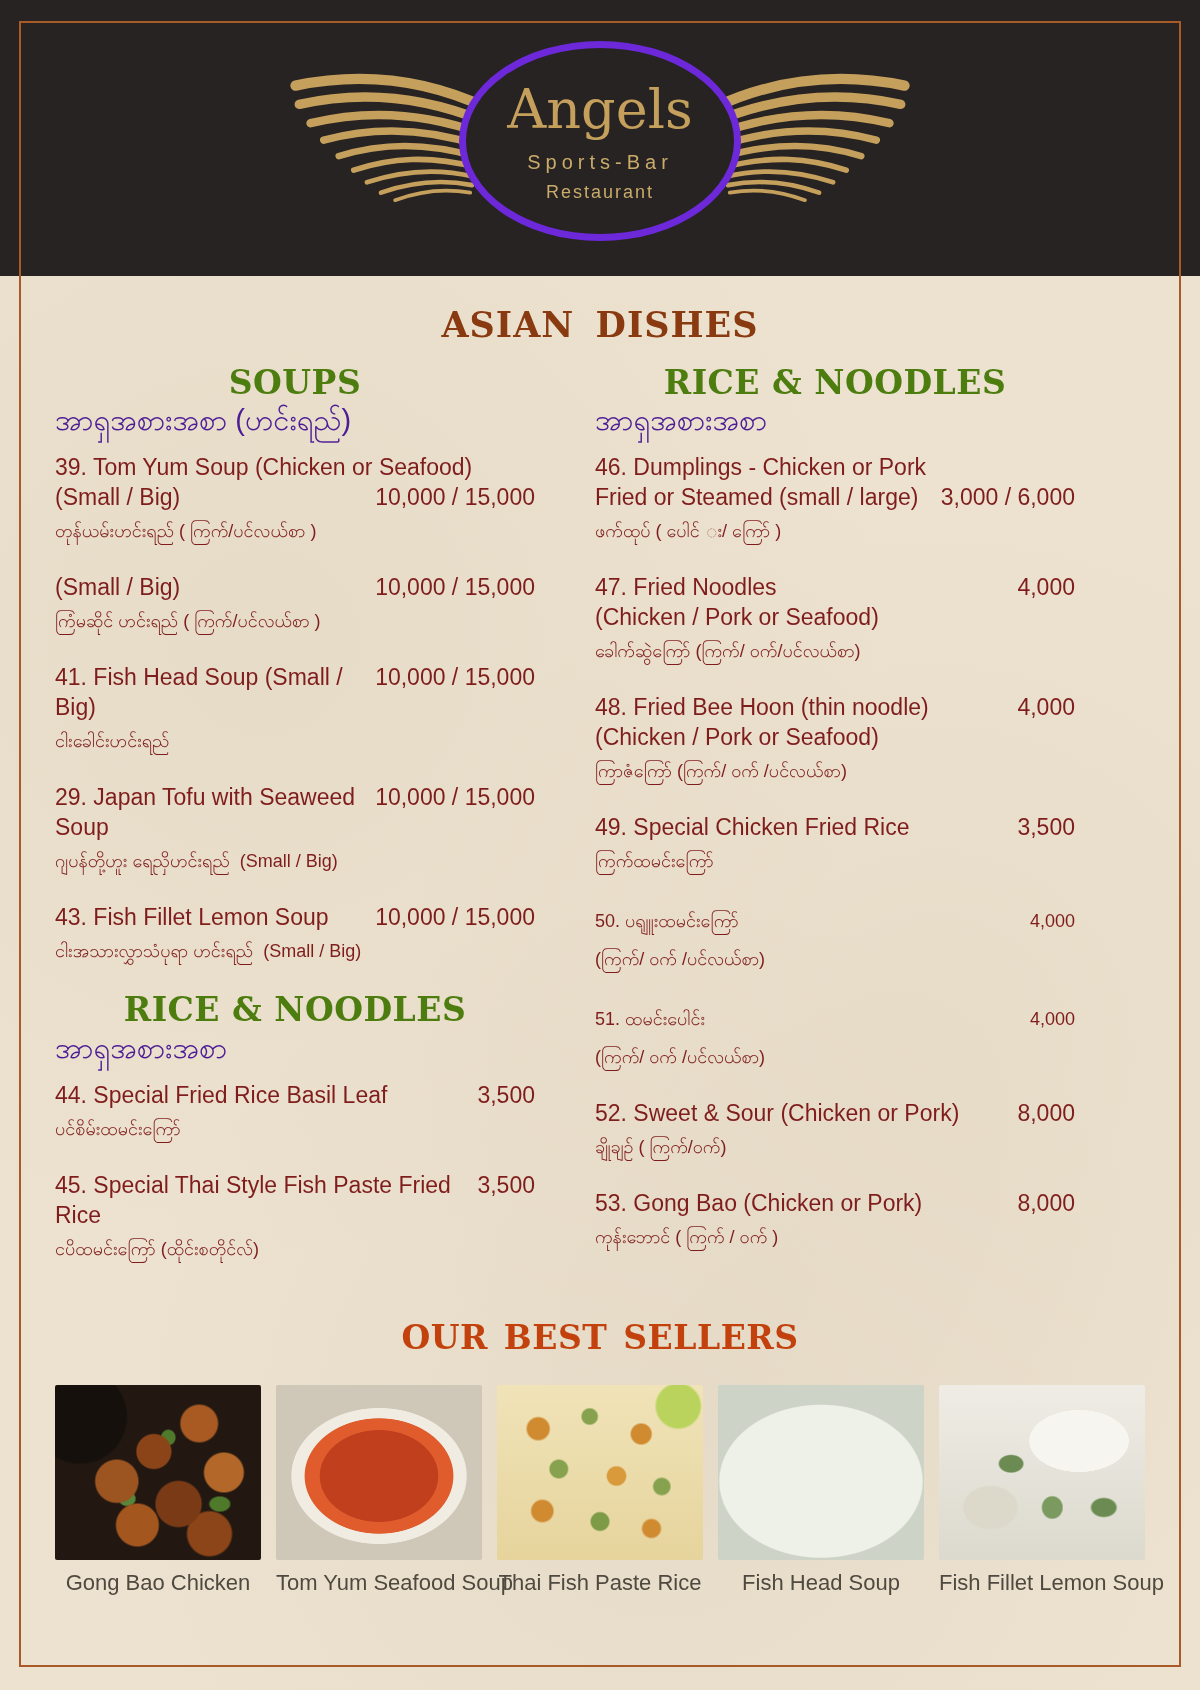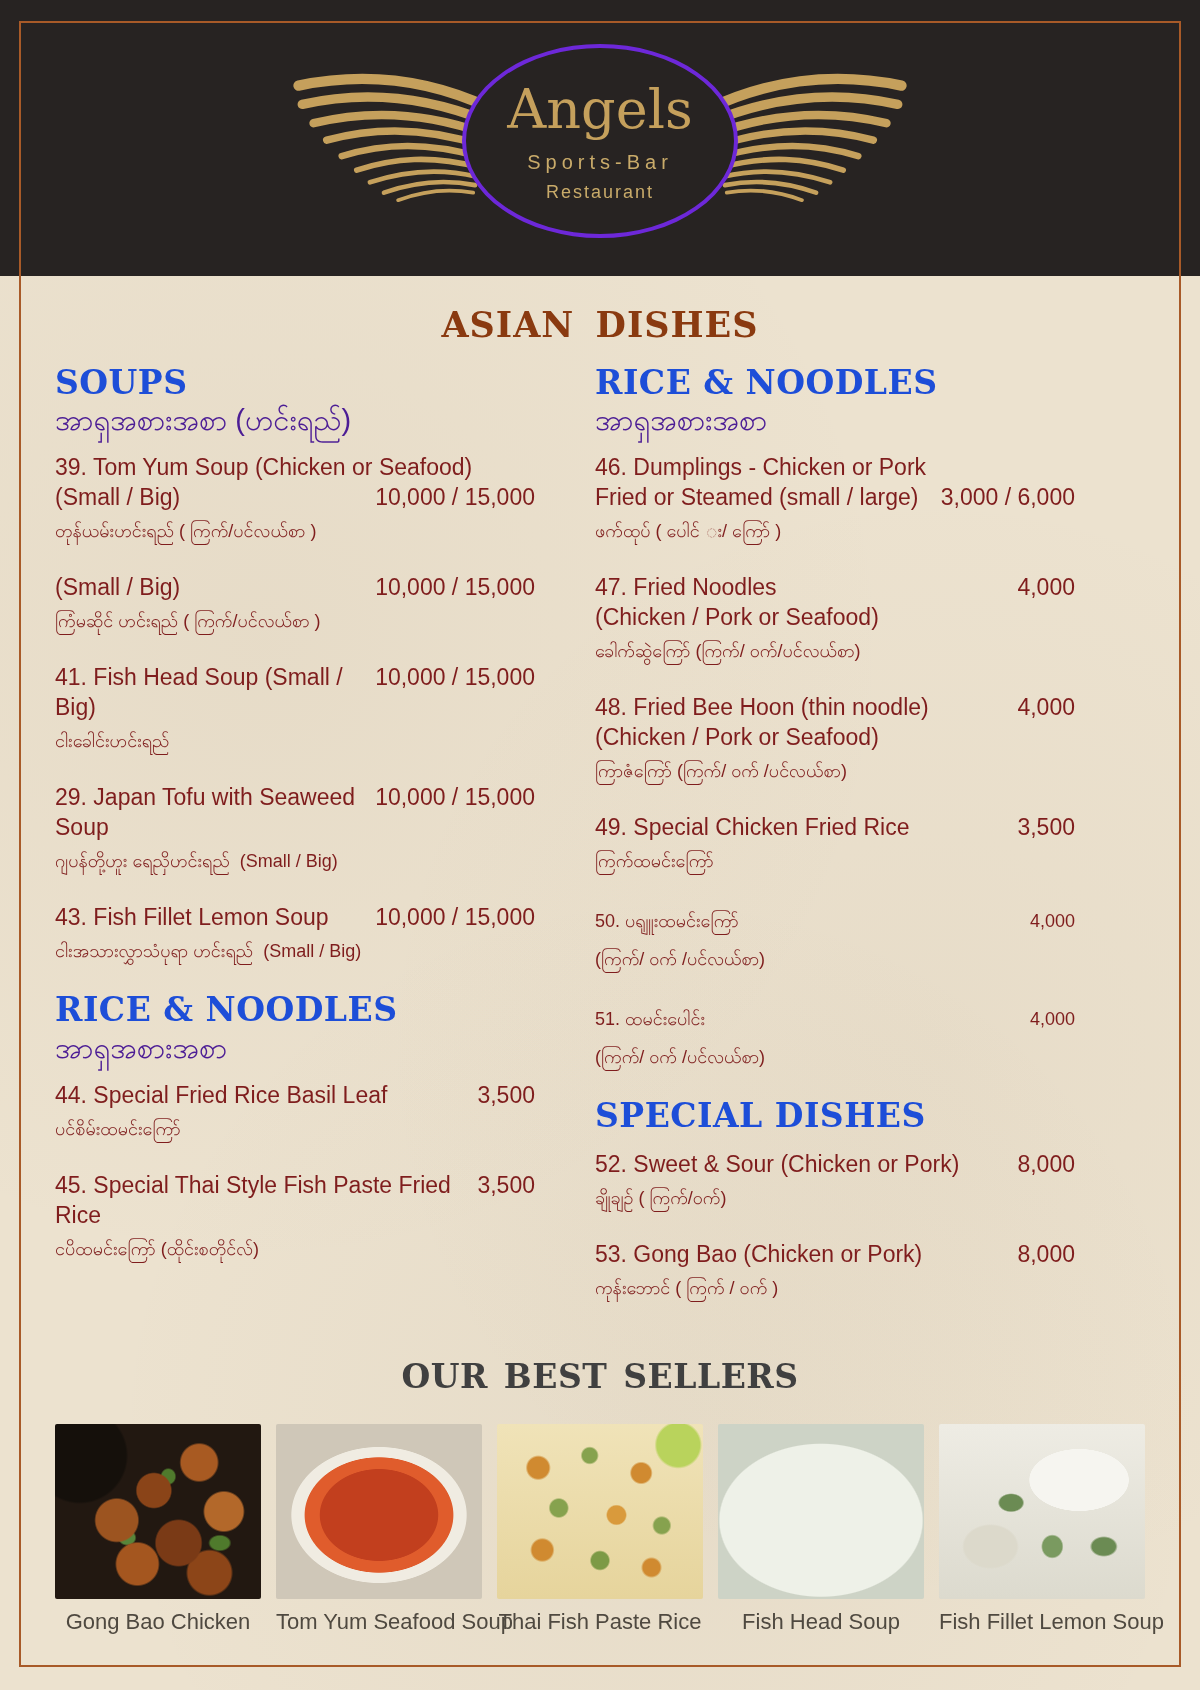--- a/index.html
+++ b/index.html
@@ -13,46 +13,46 @@
     font-family:"Liberation Sans", sans-serif;
     color:#56504a;
   }
   .frame{position:absolute;left:19px;top:21px;right:19px;bottom:23px;
     border:2px solid #a85a28;pointer-events:none;z-index:5;}
   
   .header{height:276px;background:#272322;display:flex;align-items:center;justify-content:center;}
   .logo{display:flex;align-items:center;justify-content:center;margin-top:6px;}
   .wing{flex:0 0 auto;}
   .wing.right{transform:scaleX(-1);}
-  .oval{width:268px;height:186px;border:4px solid #6d28d9;border-radius:50%;
+  .oval{width:268px;height:186px;border:7px solid #6d28d9;border-radius:50%;
     display:flex;flex-direction:column;align-items:center;justify-content:center;
     margin:0 -30px;position:relative;z-index:2;background:#272322;}
   .logo-name{font-family:"DejaVu Serif", serif;font-size:54px;color:#c5a05c;line-height:1;margin-top:4px;}
   .logo-sub{font-size:20px;letter-spacing:5px;color:#c9ab6a;margin-top:14px;}
   .logo-sub2{font-size:18px;letter-spacing:2px;color:#c9ab6a;margin-top:8px;}
   
   .body-area{padding:20px 55px 0 55px;}
   .page-title{font-family:"DejaVu Serif", serif;font-weight:bold;font-size:35px;
     color:#8a3a10;text-align:center;letter-spacing:1px;word-spacing:8px;margin:8px 0 20px 0;}
   .cols{display:flex;gap:60px;}
   .col{width:480px;}
   .sec{margin-bottom:2px;}
   .sec + .sec{margin-top:14px;}
   .sec-h{font-family:"DejaVu Serif", serif;font-weight:bold;font-size:33px;line-height:1.1;
-    color:#1d4ed8;letter-spacing:.5px;}
+    color:#4d7c0f;letter-spacing:.5px;text-align:center;}
   .sec-sub{font-size:29px;font-weight:normal;color:#4c1d95;line-height:1.35;margin-bottom:12px;}
   .sec-h.nosub{margin-bottom:14px;}
   .item{margin-bottom:22px;}
   .row{display:flex;justify-content:space-between;align-items:baseline;
     font-size:23px;line-height:30px;color:#7f1d1d;}
   .row .t{white-space:pre-wrap;}
   .row .p{margin-left:12px;white-space:nowrap;}
   .row.my{font-size:18px;line-height:38px;}
   
-  .bs-heading{font-family:"DejaVu Serif", serif;font-weight:bold;font-size:33px;color:#404040;
+  .bs-heading{font-family:"DejaVu Serif", serif;font-weight:bold;font-size:33px;color:#c2410c;
     text-align:center;margin:28px 0 0 0;letter-spacing:.5px;word-spacing:4px;}
   .photos{display:flex;gap:15px;padding:0 55px;margin-top:28px;}
   .photo-fig{width:206px;}
   .photo{width:206px;height:175px;border-radius:2px;}
   .caption{font-size:22px;color:#4f4940;text-align:center;margin-top:10px;white-space:nowrap;}
   
   .ph1{background-color:#221811;background-image:
     radial-gradient(circle at 12% 18%, #15100b 0 20%, transparent 21%),
     radial-gradient(circle at 70% 22%, #a85a22 0 9%, transparent 10%),
     radial-gradient(circle at 48% 38%, #8a4418 0 11%, transparent 12%),
@@ -279,21 +279,20 @@
             <div class="row my">
               <span class="t">51. ထမင်းပေါင်း</span>
               <span class="p">4,000</span>
             </div>
             <div class="row my">
               <span class="t">(ကြက်/ ဝက် /ပင်လယ်စာ)</span>
             </div>
           </div>
         </div>
         <div class="sec">
-          <div class="sec-h nosub">SPECIAL DISHES</div>
           <div class="item">
             <div class="row">
               <span class="t">52. Sweet &amp; Sour (Chicken or Pork)</span>
               <span class="p">8,000</span>
             </div>
             <div class="row my">
               <span class="t">ချိုချဉ် ( ကြက်/ဝက်)</span>
             </div>
           </div>
           <div class="item">

